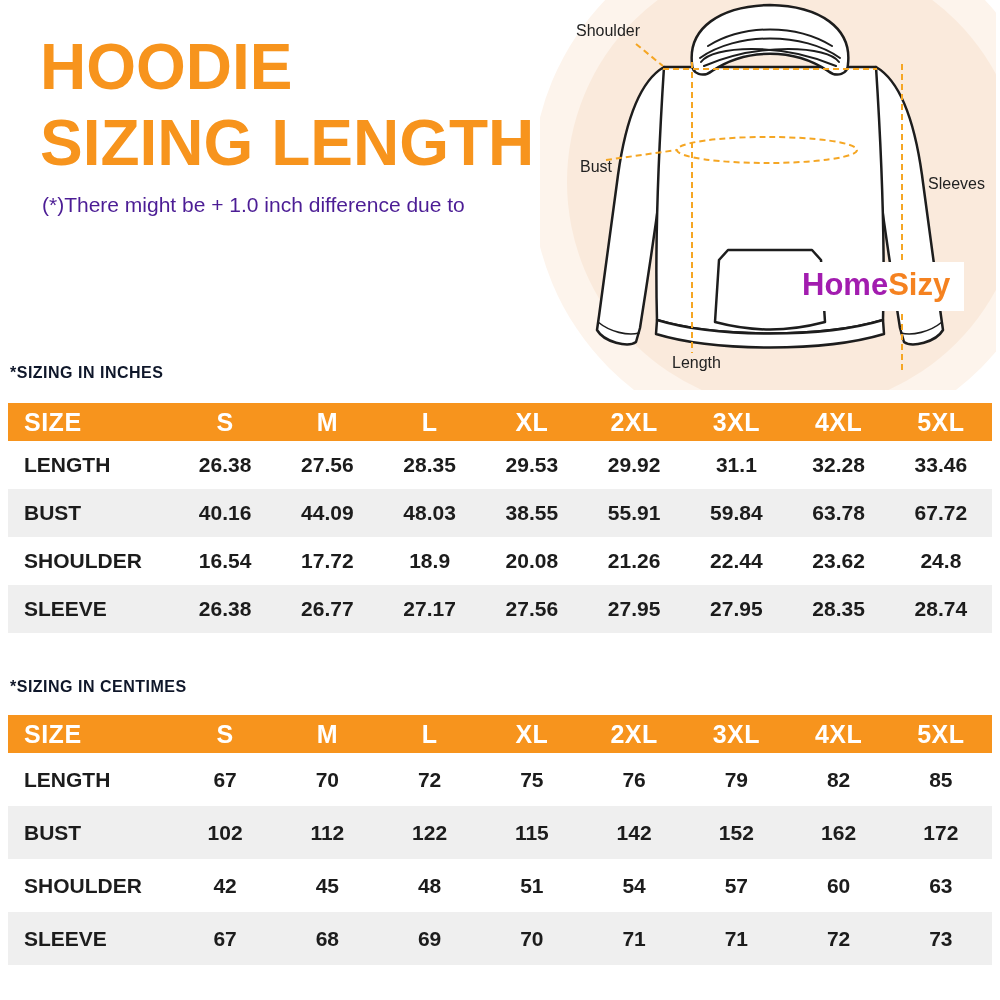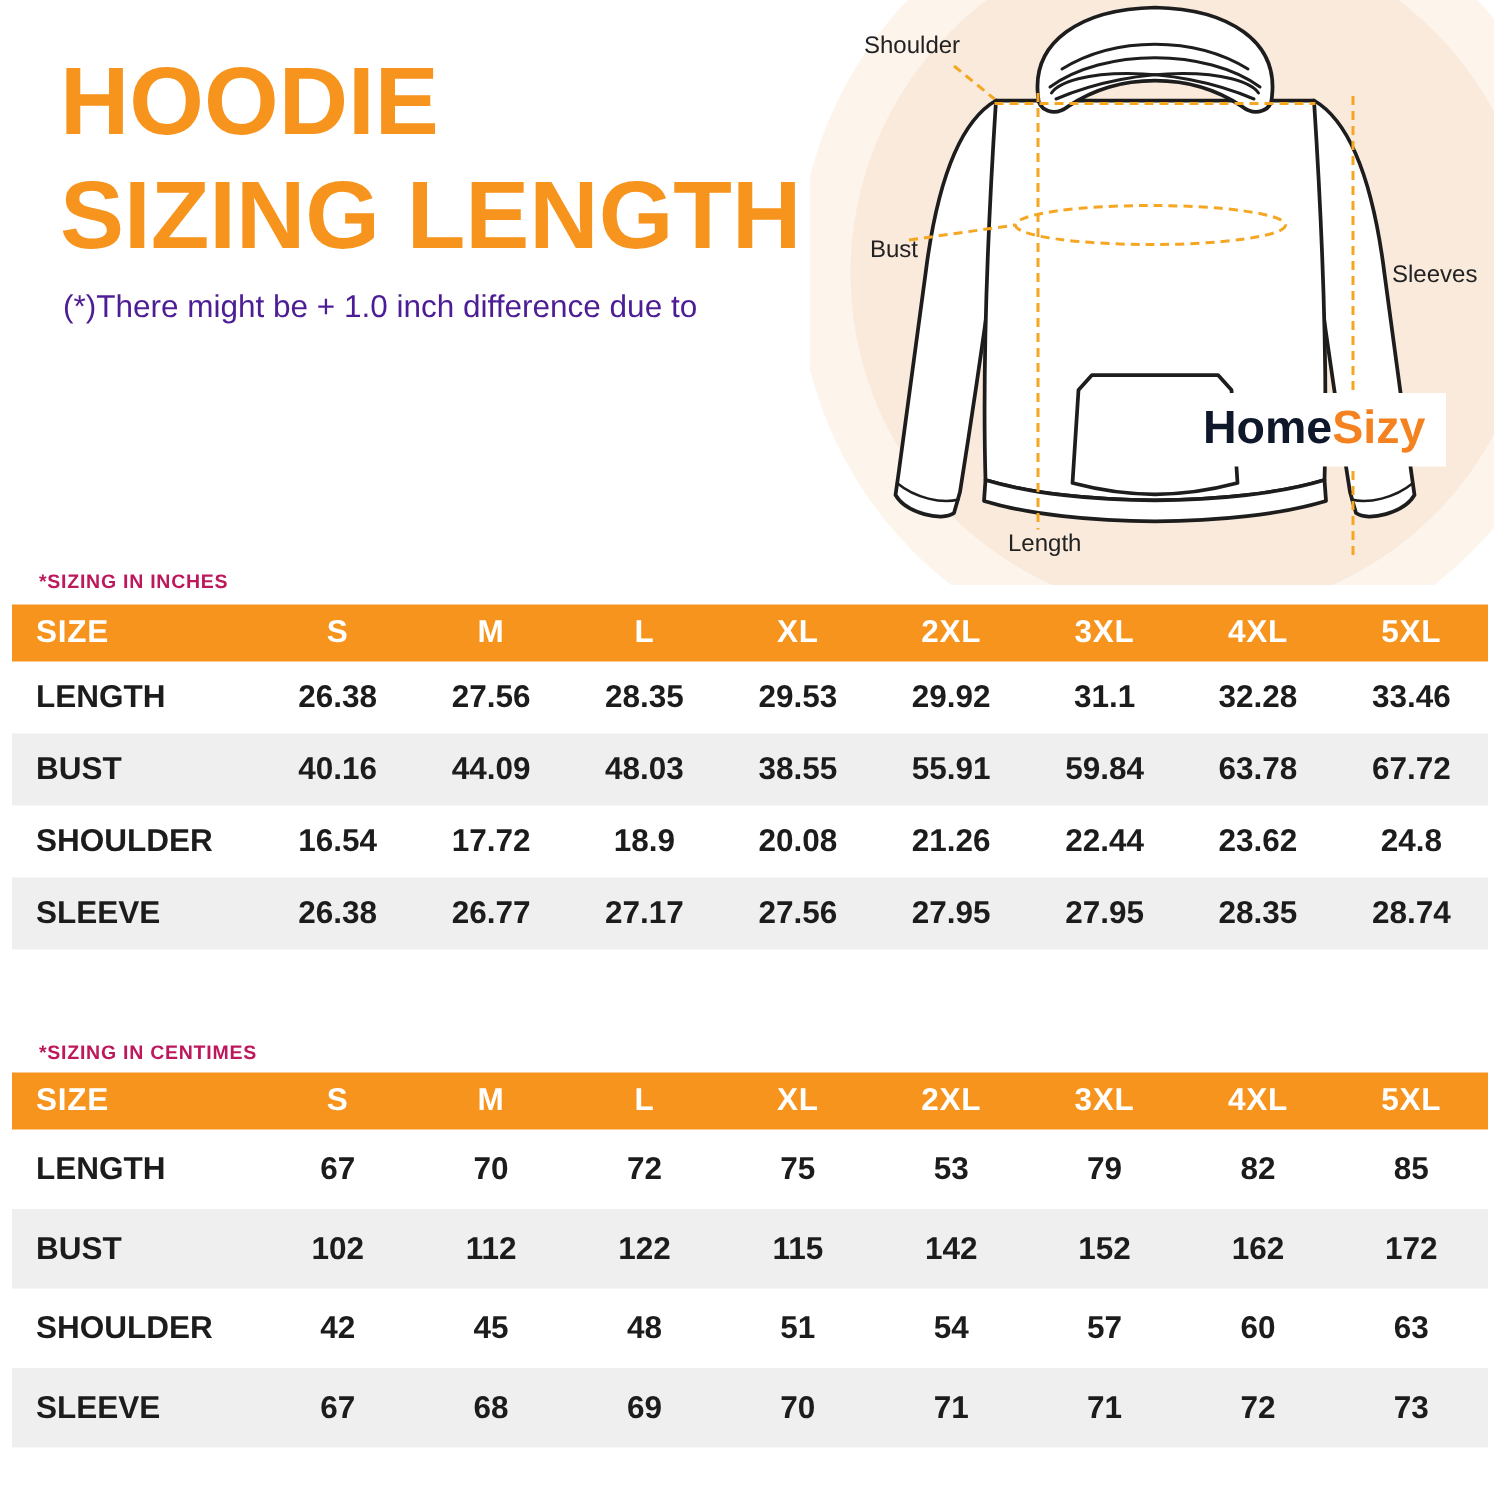--- a/index.html
+++ b/index.html
@@ -10,33 +10,33 @@
   .title{position:absolute;left:40px;top:30px;color:#F7941D;font-weight:800;
          font-size:64px;line-height:1.18;letter-spacing:0px;}
   .disclaimer{position:absolute;left:42px;top:192px;color:#4c1d95;font-size:21px;line-height:1.28;}
 
   
   .diagram{position:absolute;left:540px;top:0;width:460px;height:390px;}
   .diagram svg{position:absolute;left:0;top:0;}
   .dlabel{position:absolute;color:#222;font-size:16px;}
   .brand{position:absolute;left:248px;top:262px;background:#fff;padding:5px 14px 8px 14px;
          font-size:31px;font-weight:800;letter-spacing:0px;}
-  .brand .b1{color:#0f172a;}
+  .brand .b1{color:#a21caf;}
   .brand .b2{color:#F58220;}
 
   
-  .section-title{position:absolute;left:10px;margin:16px;color:#be185d;font-size:13px;
+  .section-title{position:absolute;left:10px;margin:0;color:#0f172a;font-size:16px;
                  font-weight:800;letter-spacing:.5px;}
   .stitle-inches{top:364px;}
   .stitle-cm{top:678px;}
   .table{position:absolute;left:8px;width:984px;}
   .table-inches{top:403px;}
   .table-cm{top:715px;}
   .t-head{display:flex;align-items:center;background:#F7941D;color:#fff;height:38px;
-          font-size:21px;font-weight:800;letter-spacing:.5px;}
+          font-size:25px;font-weight:800;letter-spacing:.5px;}
   .t-row{display:flex;align-items:center;height:48px;font-size:21px;color:#1c1c1c;font-weight:600;}
   .table-cm .t-row{height:53px;}
   .t-row.alt{background:#EFEFEF;}
   .cell{flex:1;text-align:center;}
   .cell.first{flex:0 0 150px;text-align:left;padding-left:16px;}
 </style>
 </head>
 <body>
 
 <div class="page">
@@ -164,21 +164,21 @@
         <div class="cell">3XL</div>
         <div class="cell">4XL</div>
         <div class="cell">5XL</div>
       </div>
       <div class="t-row">
         <div class="cell first">LENGTH</div>
         <div class="cell">67</div>
         <div class="cell">70</div>
         <div class="cell">72</div>
         <div class="cell">75</div>
-        <div class="cell">53</div>
+        <div class="cell">76</div>
         <div class="cell">79</div>
         <div class="cell">82</div>
         <div class="cell">85</div>
       </div>
       <div class="t-row alt">
         <div class="cell first">BUST</div>
         <div class="cell">102</div>
         <div class="cell">112</div>
         <div class="cell">122</div>
         <div class="cell">115</div>

